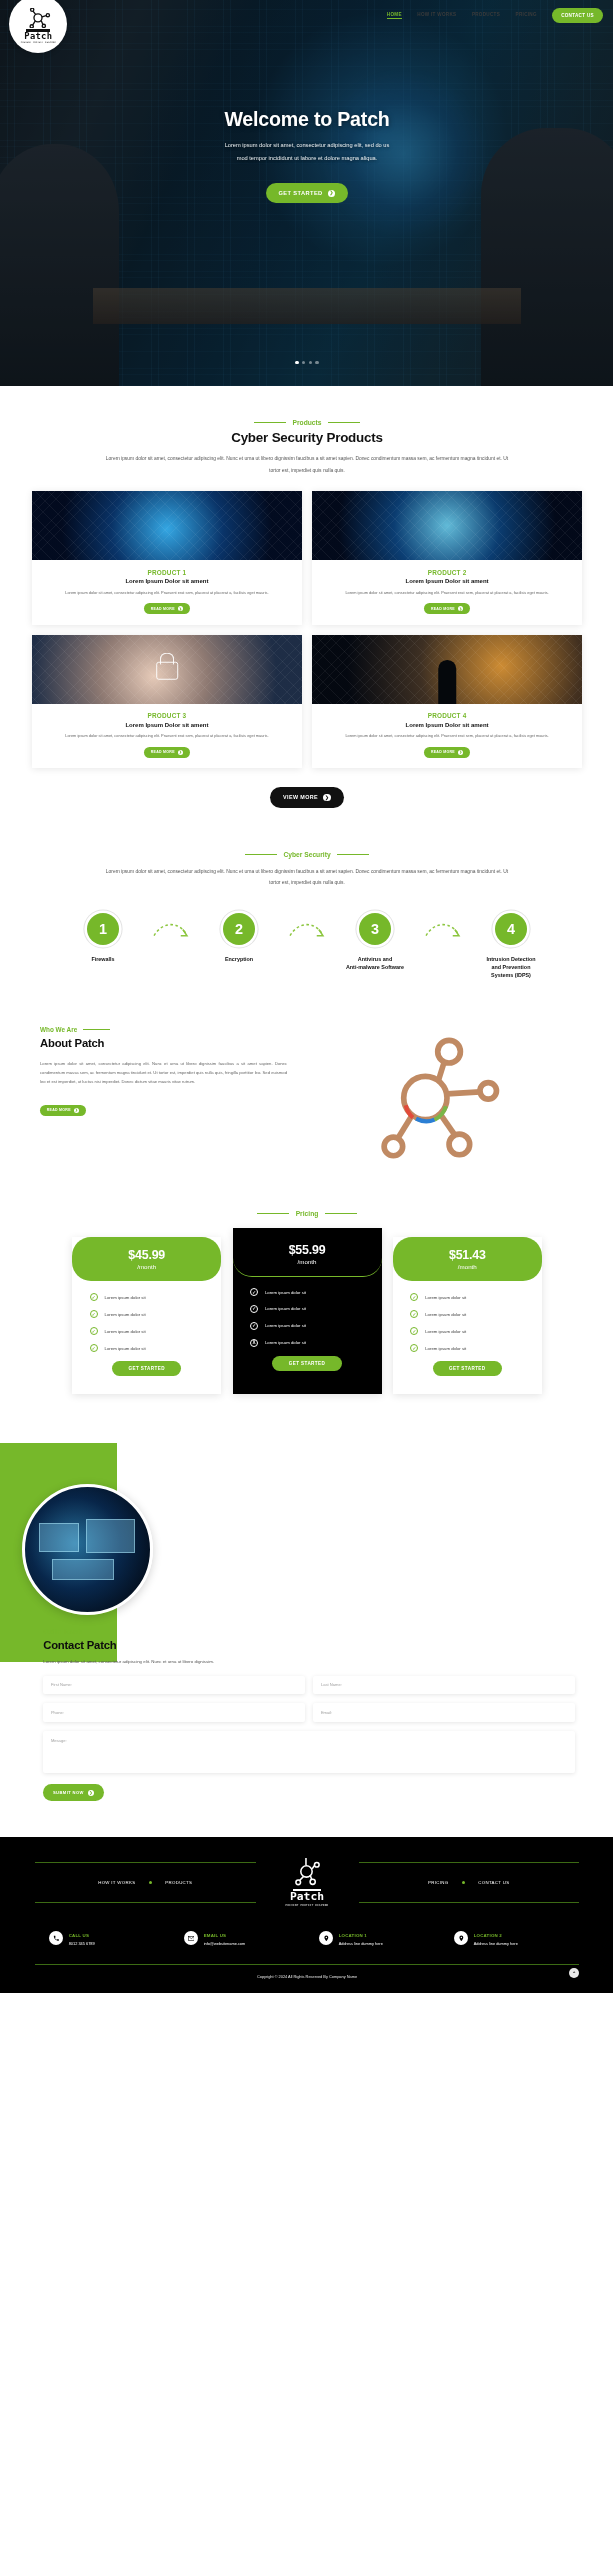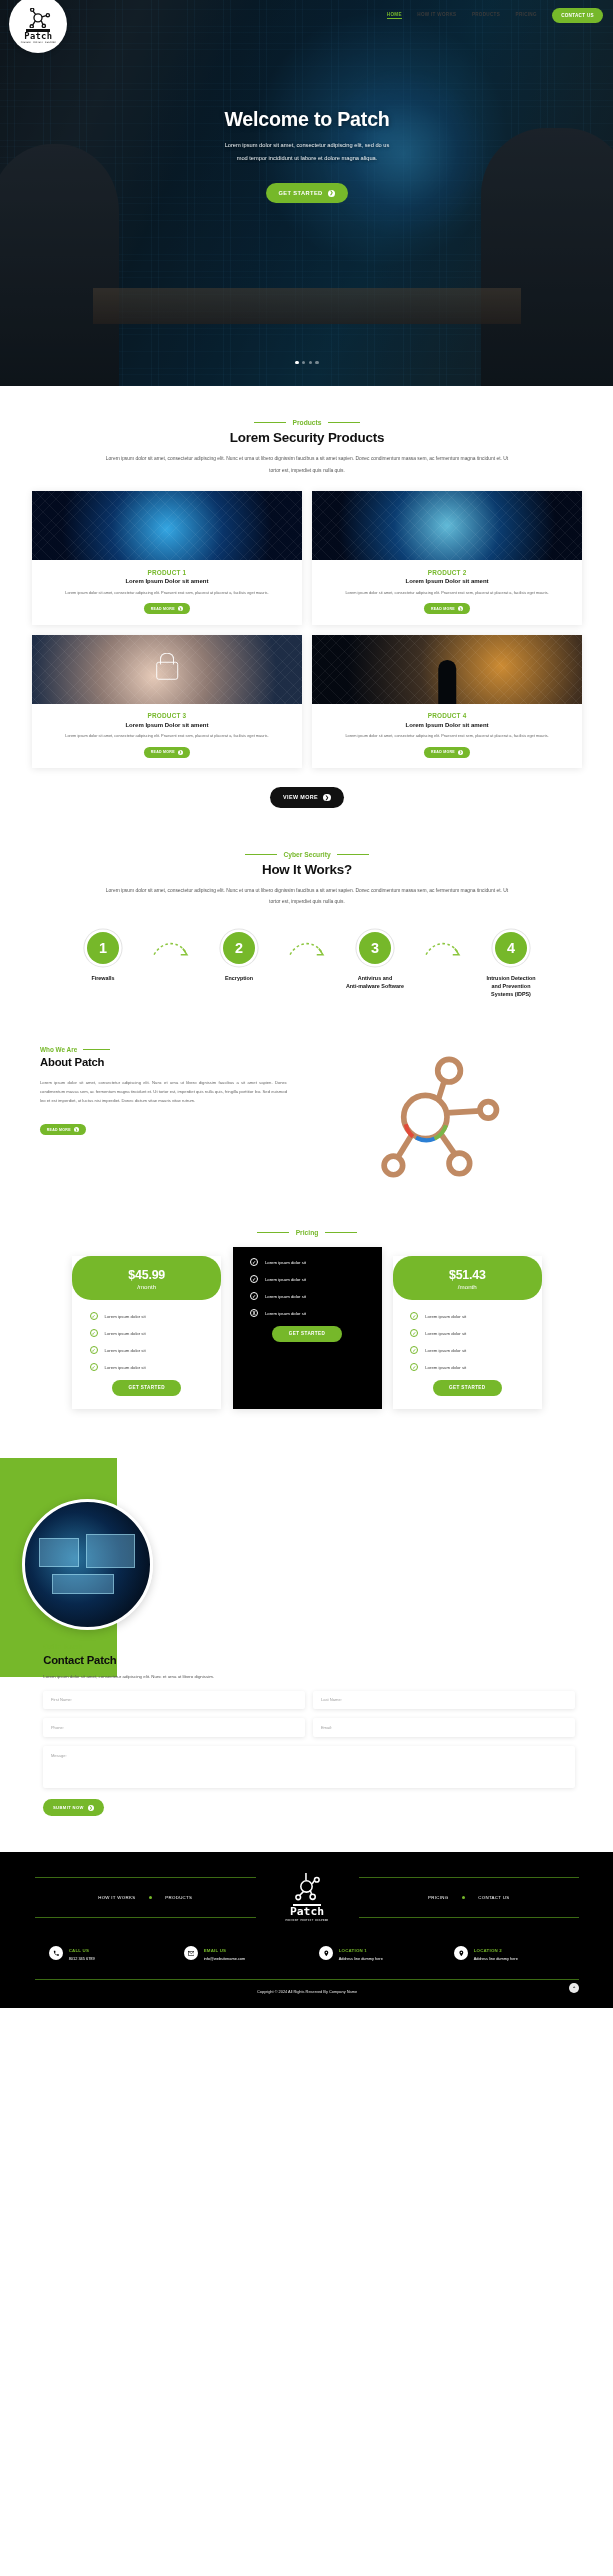--- a/index.html
+++ b/index.html
@@ -375,21 +375,21 @@
       <i></i>
     </div>
   </section>
 
   <section class="products-wrap">
     <div class="eyebrow">
       <span class="ln"></span>
       <span>Products</span>
       <span class="ln"></span>
     </div>
-    <h2 class="sec-title">Lorem Security Products</h2>
+    <h2 class="sec-title">Cyber Security Products</h2>
     <p class="sec-desc">Lorem ipsum dolor sit amet, consectetur adipiscing elit. Nunc et urna ut libero dignissim faucibus a sit amet sapien. Donec condimentum massa sem, ac fermentum magna tincidunt et. Ut tortor est, imperdiet quis nulla quis.</p>
 
     <div class="cards">
 
       <div class="card">
         <div class="card-img ci-1">
           <div class="ci-mesh"></div>
         </div>
         <div class="card-body">
           <div class="card-kicker">PRODUCT 1</div>
@@ -458,21 +458,20 @@
       </button>
     </div>
   </section>
 
   <section class="how-wrap">
     <div class="eyebrow">
       <span class="ln"></span>
       <span>Cyber Security</span>
       <span class="ln"></span>
     </div>
-    <h2 class="sec-title">How It Works?</h2>
     <p class="sec-desc">Lorem ipsum dolor sit amet, consectetur adipiscing elit. Nunc et urna ut libero dignissim faucibus a sit amet sapien. Donec condimentum massa sem, ac fermentum magna tincidunt et. Ut tortor est, imperdiet quis nulla quis.</p>
 
     <div class="steps">
       <div class="step">
         <div class="step-circle">1</div>
         <div class="step-label">Firewalls</div>
       </div>
       <div class="step-arrow">
         <svg width="38" height="23" viewBox="0 0 74 44">
           <path d="M4 34 C 20 6, 52 6, 66 30" fill="none" stroke="#8cc63f" stroke-width="3" stroke-dasharray="5 5"></path>
@@ -577,20 +576,24 @@
             <span class="chk">✓</span>
             <span class="ftxt">Lorem ipsum dolor sit</span>
           </div>
           <div class="plan-btn-wrap">
             <button class="btn-plan">GET STARTED</button>
           </div>
         </div>
       </div>
 
       <div class="plan featured">
+        <div class="plan-head">
+          <div class="plan-price">$55.99</div>
+          <div class="plan-per">/month</div>
+        </div>
         <div class="plan-body">
           <div class="feat">
             <span class="chk">✓</span>
             <span class="ftxt">Lorem ipsum dolor sit</span>
           </div>
           <div class="feat">
             <span class="chk">✓</span>
             <span class="ftxt">Lorem ipsum dolor sit</span>
           </div>
           <div class="feat">

